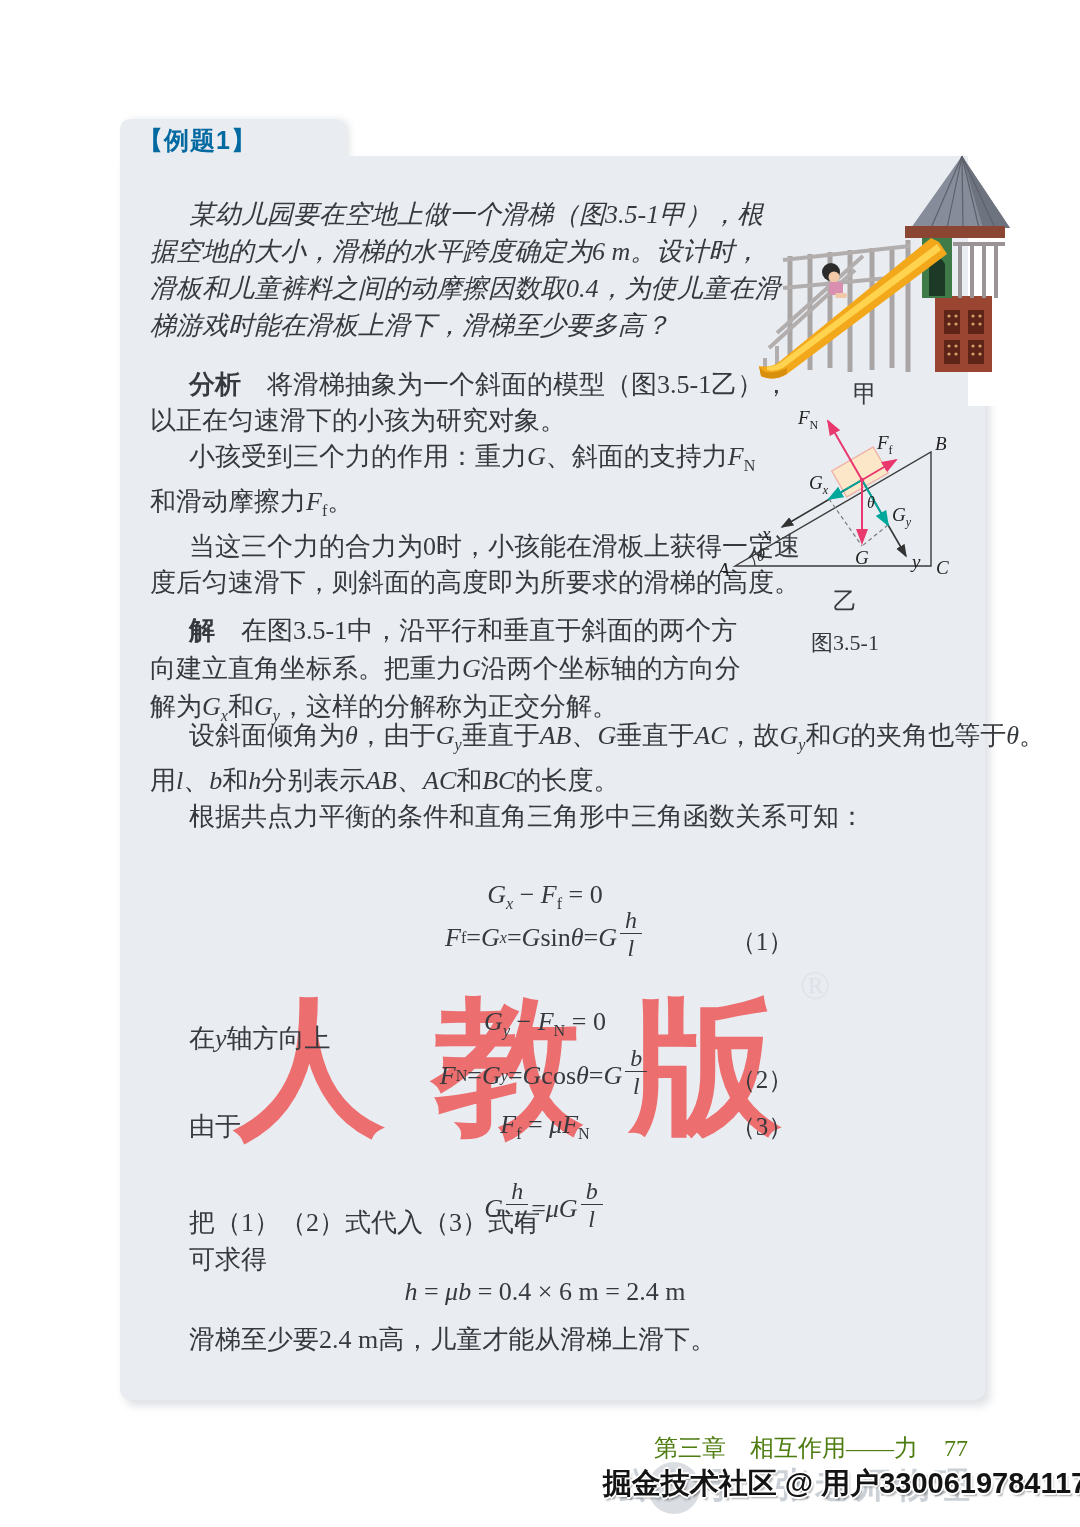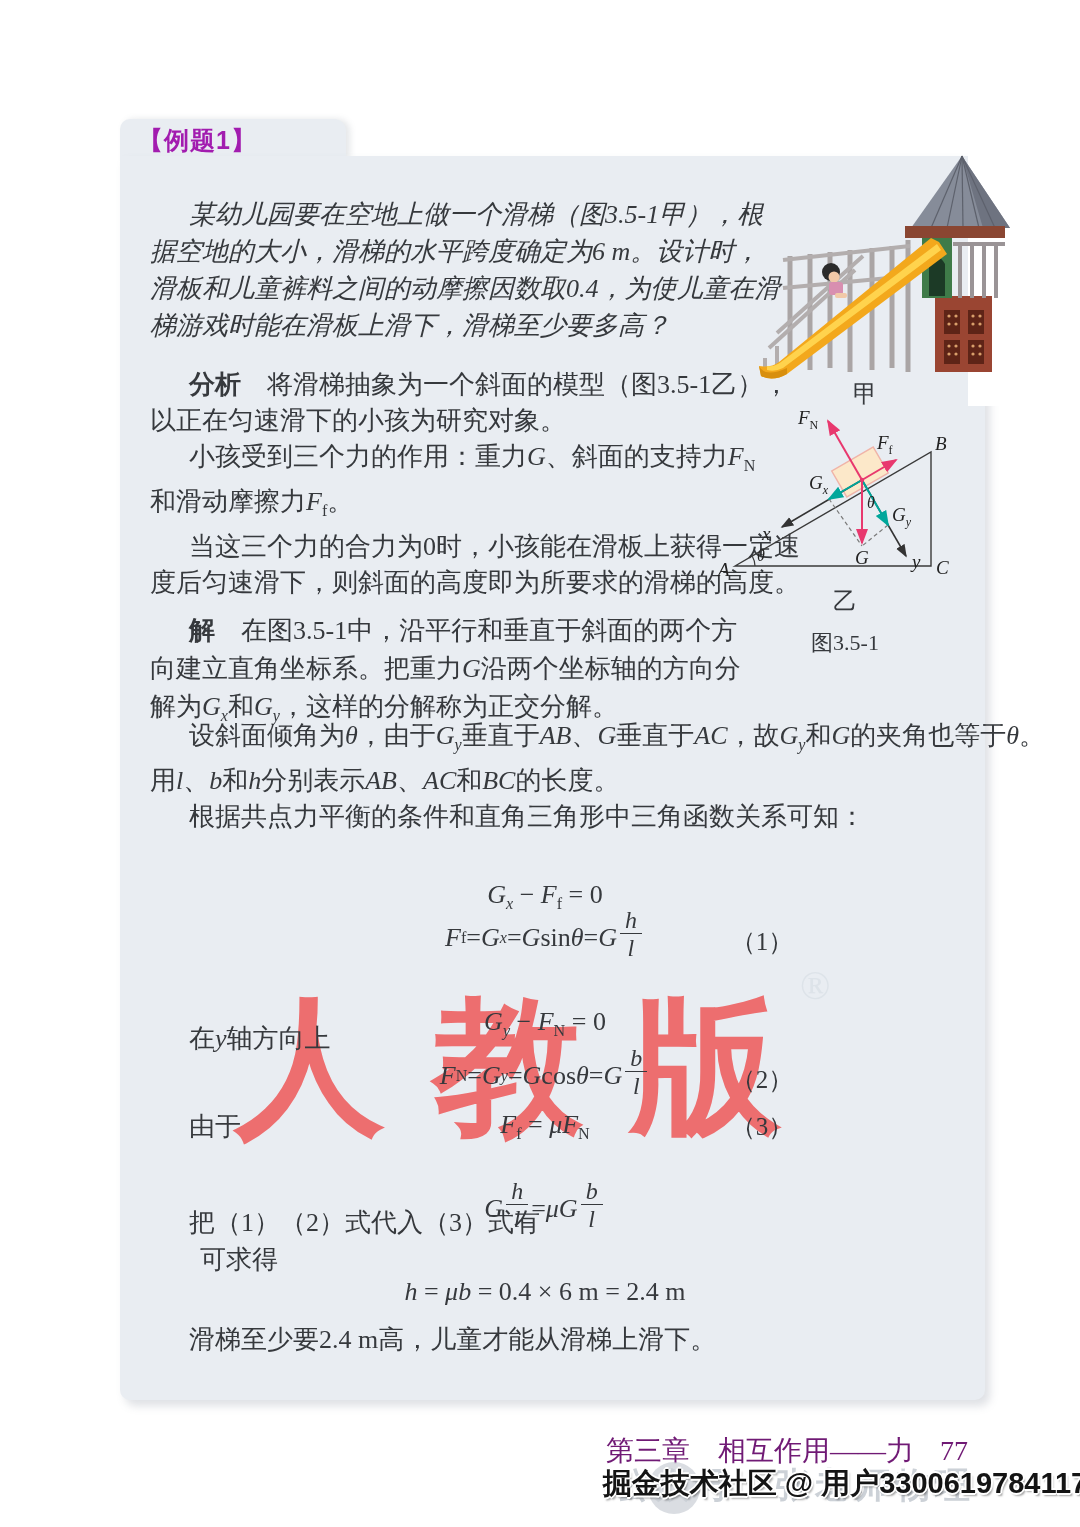--- a/index.html
+++ b/index.html
@@ -5,21 +5,21 @@
   html,body{margin:0;padding:0;background:#ffffff;}
   #page{position:relative;width:1080px;height:1527px;background:#ffffff;overflow:hidden;
         font-family:"Liberation Serif","DejaVu Serif",serif;color:#36393d;}
   .abs{position:absolute;}
   
   #box-tab{left:120px;top:119px;width:226px;height:40px;background:#e9edf2;
            border-radius:10px 12px 0 0;box-shadow:4px 0 6px rgba(110,120,135,.18);}
   #box-main{left:120px;top:156px;width:865px;height:1244px;background:#e9edf2;
             border-radius:0 10px 10px 10px;box-shadow:5px 6px 9px rgba(110,120,135,.22);}
   #example-title{left:138px;top:124px;font-family:"Liberation Sans","DejaVu Sans",sans-serif;
-                 font-weight:bold;font-size:25px;color:#a21caf;letter-spacing:1px;z-index:3;}
+                 font-weight:bold;font-size:25px;color:#0369a1;letter-spacing:1px;z-index:3;}
   
   .para{z-index:2;font-size:26px;line-height:37px;}
   .ln{white-space:nowrap;}
   .ind{text-indent:39px;}
   .ln b{font-family:"Liberation Sans","DejaVu Sans",sans-serif;font-weight:bold;margin-top:40px;}
   .ln i, .eq i{font-family:"Liberation Serif","DejaVu Serif",serif;}
   sub{font-size:0.62em;font-style:normal;}
   
   .eqrow{left:150px;width:790px;text-align:center;font-size:26px;z-index:2;}
   .eqrow.tall{height:64px;display:flex;align-items:center;justify-content:center;}
@@ -32,21 +32,21 @@
   
   #wm-publisher{left:235px;top:968px;width:660px;font-size:150px;font-weight:bold;
     color:#ef4444;letter-spacing:48px;z-index:1;opacity:.75;}
   #wm-registered{left:800px;top:962px;font-size:40px;color:#dde3e9;z-index:1;}
   #wm-account{left:615px;top:1462px;width:480px;font-size:35px;color:#ccd1d7;
     letter-spacing:5px;z-index:4;font-weight:bold;}
   #wm-logo{left:648px;top:1462px;width:52px;height:52px;border-radius:50%;background:#c6cbd2;opacity:.65;z-index:4;}
   #wm-community{left:565px;top:1464px;width:560px;text-align:center;z-index:5;
     font-family:"Liberation Sans","DejaVu Sans",sans-serif;font-weight:bold;font-size:29px;color:#141414;
     text-shadow:-2px 0 0 #fff,2px 0 0 #fff,0 -2px 0 #fff,0 2px 0 #fff,-1px -1px 0 #fff,1px 1px 0 #fff,2px 3px 2px rgba(0,0,0,.35);}
-  #footer-line{left:560px;top:1432px;width:408px;text-align:right;font-size:28px;color:#701a75;z-index:2;}
+  #footer-line{left:560px;top:1432px;width:408px;text-align:right;font-size:24px;color:#4d7c0f;z-index:2;}
   #footer-line .pg{margin-left:26px;}
   #photo-white{left:968px;top:140px;width:112px;height:266px;background:#ffffff;z-index:2;}
   svg text{font-family:"Liberation Serif","DejaVu Serif",serif;}
 </style>
 </head>
 <body>
 
 <div id="page">
 
   <div class="abs" id="box-tab"></div>
@@ -109,21 +109,21 @@
   <div class="abs para ln ind" style="left:150px;top:1204px;">把（1）（2）式代入（3）式有</div>
 
   <div class="abs eqrow tall" style="top:1177px;"><i>G</i><span class="frac">
         <span class="fn"><i>h</i></span>
         <span class="fd"><i>l</i></span>
       </span> = <i>μG</i><span class="frac">
         <span class="fn"><i>b</i></span>
         <span class="fd"><i>l</i></span>
       </span></div>
 
-  <div class="abs para ln ind" style="left:161px;top:1241px;">可求得</div>
+  <div class="abs para ln ind" style="left:150px;top:1241px;">可求得</div>
 
   <div class="abs eqrow" style="top:1277px;"><i>h</i> = <i>μb</i> = 0.4 × 6 m = 2.4 m</div>
 
   <div class="abs para ln ind" style="left:150px;top:1321px;">滑梯至少要2.4 m高，儿童才能从滑梯上滑下。</div>
 
   <div class="abs" id="photo-white"></div>
   <svg class="abs" style="left:725px;top:148px;z-index:3;" width="300" height="235" viewBox="0 0 300 235">
 
     <g stroke="#aaa5a5" stroke-width="5">
       <line x1="65" y1="108" x2="65" y2="218"></line>

